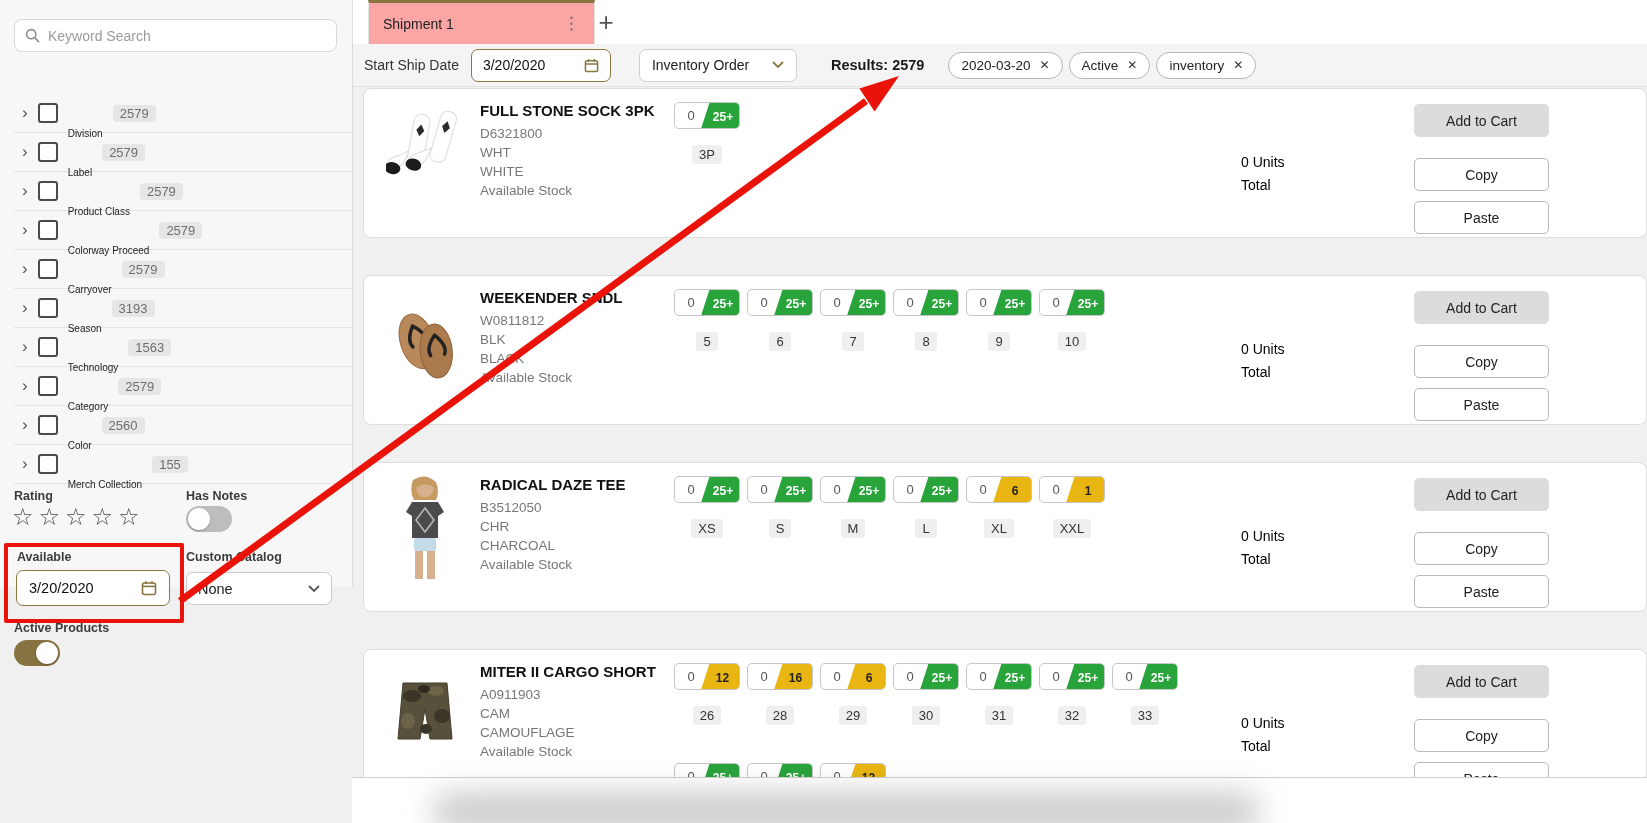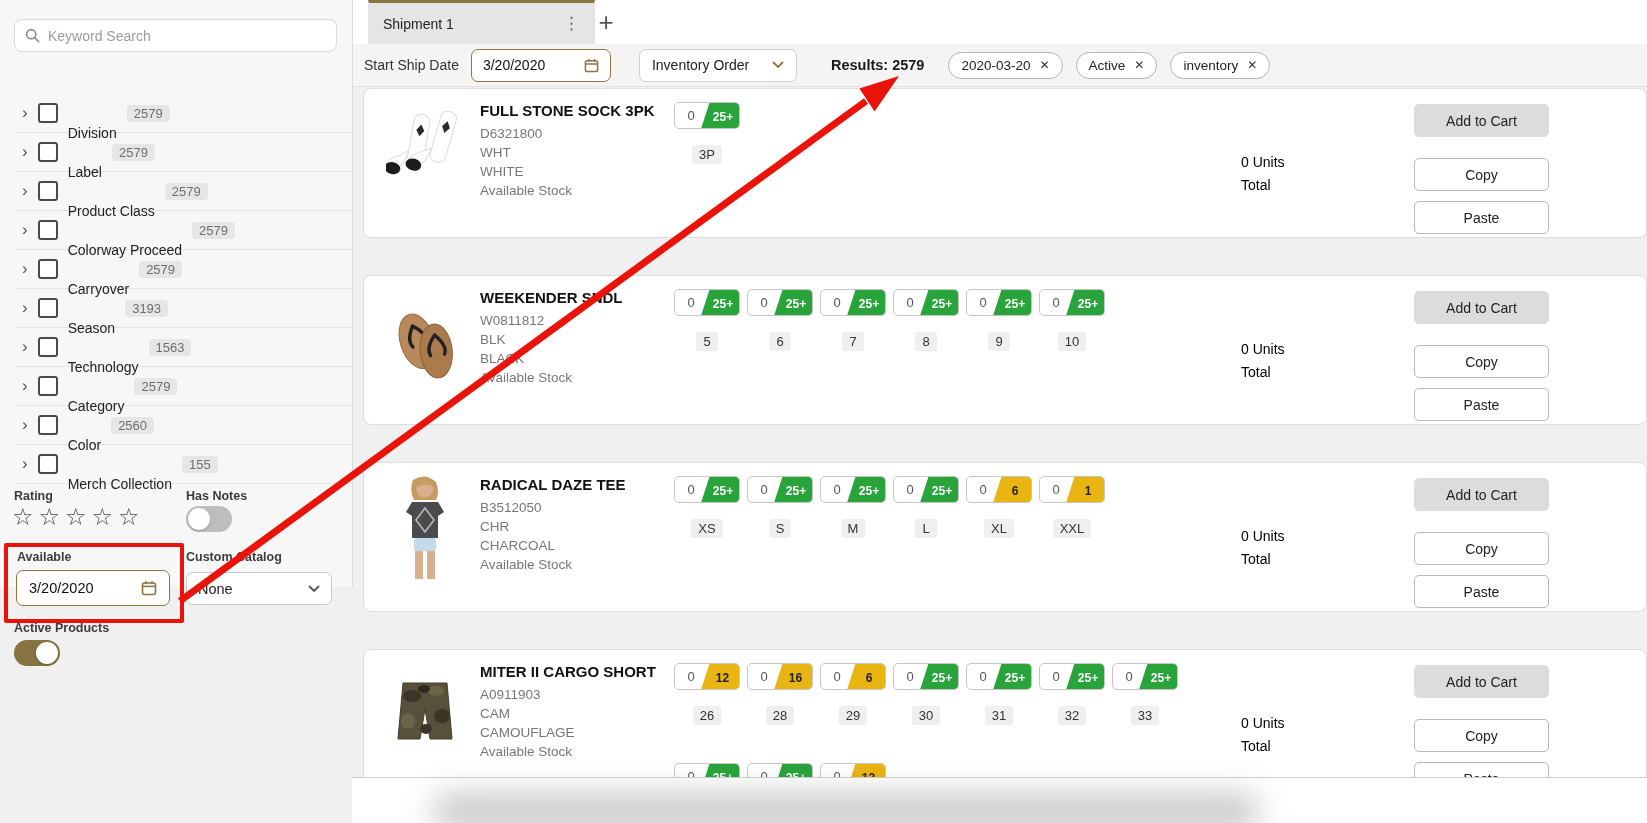--- a/index.html
+++ b/index.html
@@ -15,61 +15,61 @@
   .search-box .ph{color:#9b9b9b;font-size:14px;}
   .filters-head{position:absolute;left:14px;top:66px;width:324px;display:flex;
                 justify-content:space-between;align-items:baseline;}
   .filters-title{font-size:16px;font-weight:bold;color:#151515;}
   .reset{font-size:13px;color:#333;text-decoration:underline;cursor:pointer;}
   .filter-list{position:absolute;left:14px;top:94px;width:338px;}
   .filter-row{display:flex;align-items:center;height:38px;border-bottom:1px solid #e4e4e5;
               gap:10px;padding-left:8px;cursor:pointer;}
   .chev{color:#555;font-size:17px;line-height:1;transform:translateY(-1px);}
   .cbx{width:16px;height:16px;border:2px solid #4a4a4a;border-radius:3px;background:#fff;flex:none;}
-  .f-label{font-size:14px;color:#222;margin-top:40px;}
+  .f-label{font-size:10px;color:#222;margin-top:40px;}
   .count-badge{background:#e6e6e7;color:#6e6e6e;font-size:13px;padding:1px 7px;border-radius:4px;}
   .side-label{position:absolute;font-size:12.5px;font-weight:bold;color:#3c3c3c;}
   .stars{position:absolute;left:12px;top:503px;font-size:24px;color:#4a4a4a;letter-spacing:5px;cursor:pointer;}
   .toggle{position:absolute;width:46px;height:26px;border-radius:13px;cursor:pointer;}
   .toggle .knob{position:absolute;top:2px;width:22px;height:22px;border-radius:50%;background:#fff;
                 box-shadow:0 1px 2px rgba(0,0,0,.25);}
   .toggle.off{background:#bdbdbd;}.toggle.off .knob{left:2px;}
   .toggle.on{background:#877341;}.toggle.on .knob{right:2px;}
   .date-field{position:absolute;background:#fff;border:1.5px solid #8a7642;border-radius:7px;
               display:flex;align-items:center;justify-content:space-between;padding:0 12px;
               font-size:14.5px;color:#111;cursor:text;}
   .select-field{position:absolute;background:#fff;border:1px solid #c9c9c9;border-radius:7px;
                 display:flex;align-items:center;justify-content:space-between;padding:0 11px;
                 font-size:14.5px;color:#222;cursor:pointer;gap:48px;}
   .gold{color:#8a7642;}
 
   
   .tabstrip{position:absolute;left:352px;top:0;width:1295px;height:44px;background:#fff;
             border-bottom:1px solid #e2e2e2;z-index:5;}
-  .tab{position:absolute;left:16px;top:0;width:205px;height:41px;background:#e5e5e5;
+  .tab{position:absolute;left:16px;top:0;width:205px;height:41px;background:#fca5a5;
        border-top:3px solid #8a7440;border-left:1px solid #e2e2e2;border-right:1px solid #e2e2e2;
        display:flex;align-items:center;justify-content:space-between;padding:0 6px 0 14px;cursor:pointer;}
   .tab .tab-label{font-size:14px;color:#222;}
   .kebab{color:#666;font-size:17px;padding:4px 8px;cursor:pointer;}
   .add-tab{position:absolute;left:238px;top:6px;width:32px;height:32px;display:flex;align-items:center;
            justify-content:center;font-size:26px;font-weight:300;color:#555;cursor:pointer;}
 
   
   .toolbar{position:absolute;left:352px;top:44px;width:1295px;height:43px;background:#f4f4f5;
            border-bottom:1px solid #e3e3e4;display:flex;align-items:center;padding-left:12px;
            box-sizing:border-box;z-index:5;}
   .tb-label{font-size:14px;color:#333;margin-right:12px;}
   .tb-date{position:relative;width:116px;height:31px;background:#fff;border:1.5px solid #8a7642;
            border-radius:7px;display:flex;align-items:center;justify-content:space-between;
            padding:0 11px;font-size:14px;color:#111;margin-right:28px;cursor:text;}
   .tb-select{width:132px;height:31px;background:#fff;border:1px solid #cfcfcf;border-radius:7px;
              display:flex;align-items:center;justify-content:space-between;padding:0 12px;
              font-size:14px;color:#222;margin-right:34px;cursor:pointer;}
   .results{font-size:14.5px;font-weight:bold;color:#1a1a1a;margin-right:24px;}
-  .chips{display:flex;gap:13px;}
+  .chips{display:flex;gap:6px;}
   .chip{height:25px;border:1px solid #b5b5b5;border-radius:14px;background:#fff;display:flex;
         align-items:center;padding:0 12px;gap:9px;font-size:13.5px;color:#222;}
   .chip .x{font-size:12px;color:#333;cursor:pointer;}
 
   
   .content{position:absolute;left:352px;top:87px;width:1295px;height:690px;overflow:hidden;}
   .card{position:relative;margin:0 0 37px 11px;width:1284px;height:150px;background:#fff;
         border:1px solid #ddd;border-radius:8px;box-sizing:border-box;}
   .card:first-child{margin-top:1px;}
   .p-image{position:absolute;left:20px;top:8px;width:82px;height:116px;display:flex;

